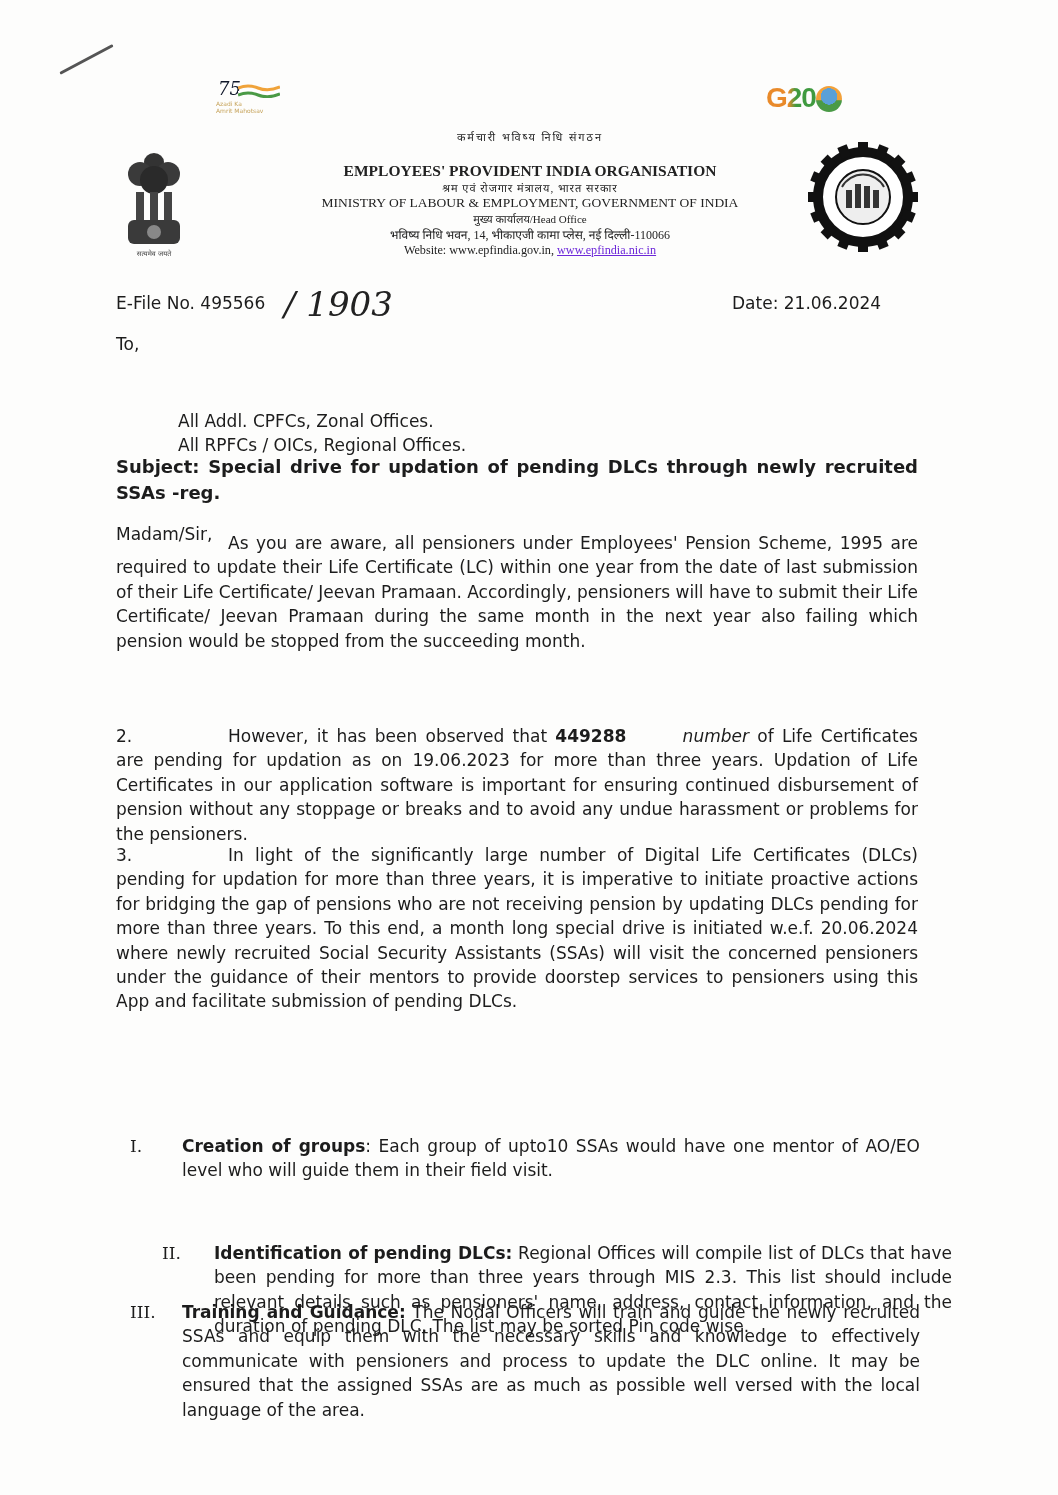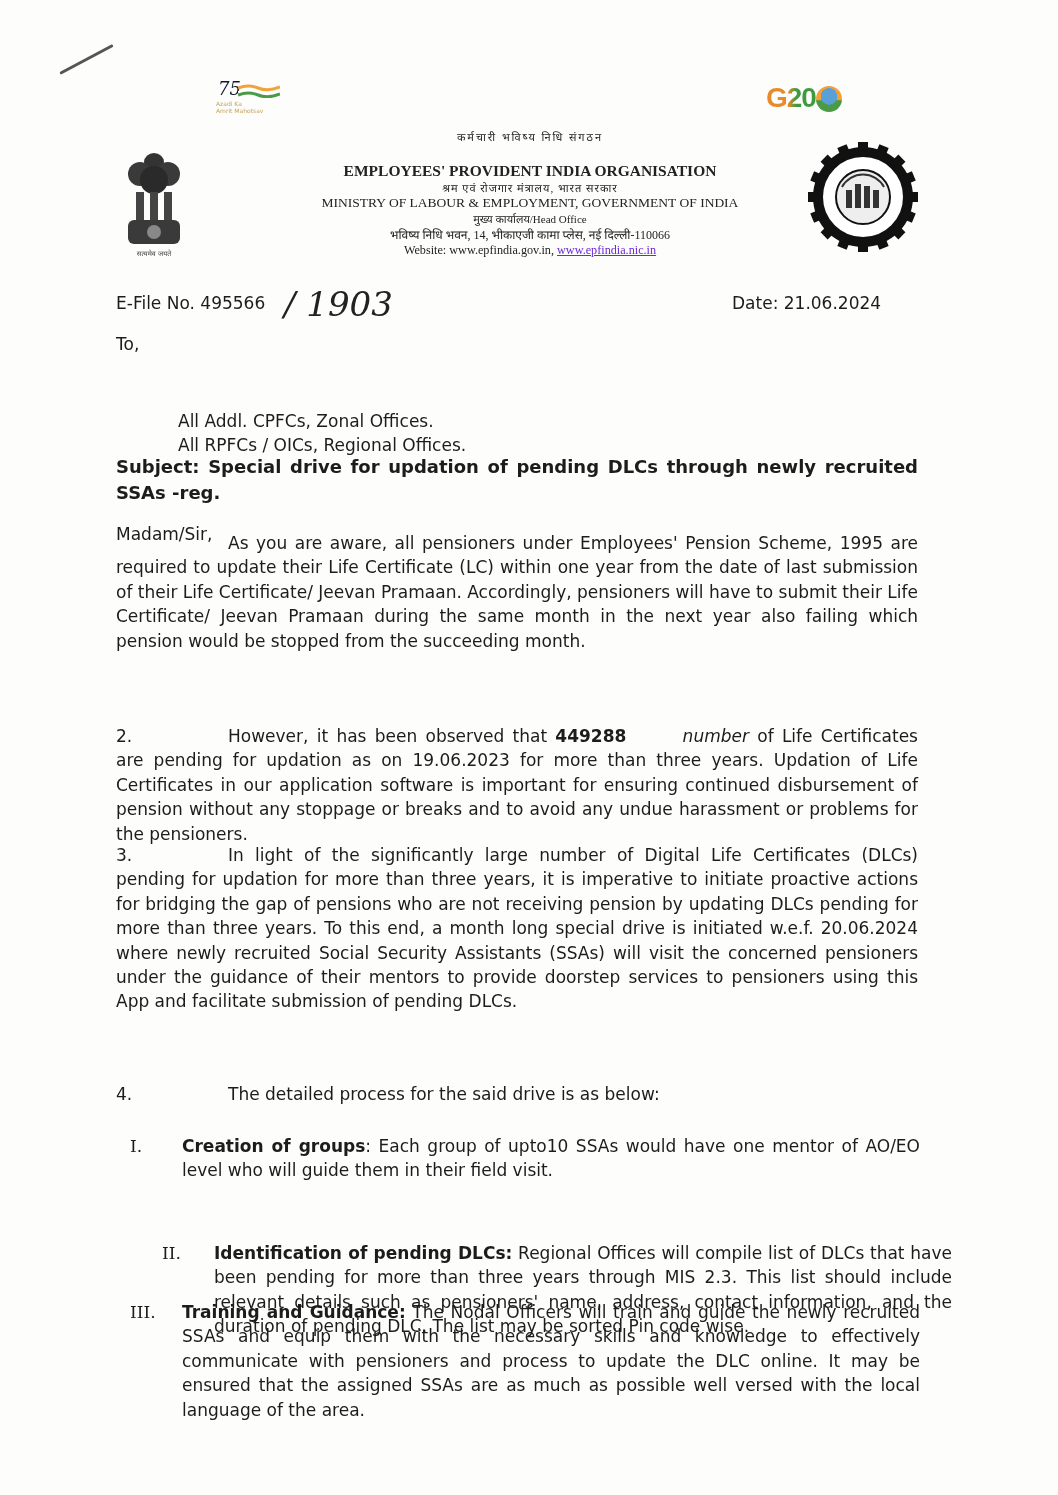--- a/index.html
+++ b/index.html
@@ -152,23 +152,20 @@
   <div class="para p1 body-text">As you are aware, all pensioners under Employees' Pension Scheme, 1995 are required to update their Life Certificate (LC) within one year from the date of last submission of their Life Certificate/ Jeevan Pramaan. Accordingly, pensioners will have to submit their Life Certificate/ Jeevan Pramaan during the same month in the next year also failing which pension would be stopped from the succeeding month.</div>
 
   <div class="para p2 body-text">
     <span class="pnum">2.</span><span>However, it has been observed that </span><span class="num-em">449288</span><span class="it"> number</span><span> of Life Certificates are pending for updation as on 19.06.2023 for more than three years. Updation of Life Certificates in our application software is important for ensuring continued disbursement of pension without any stoppage or breaks and to avoid any undue harassment or problems for the pensioners.</span>
   </div>
 
   <div class="para p3 body-text">
     <span class="pnum">3.</span><span>In light of the significantly large number of Digital Life Certificates (DLCs) pending for updation for more than three years, it is imperative to initiate proactive actions for bridging the gap of pensions who are not receiving pension by updating DLCs pending for more than three years. To this end, a month long special drive is initiated w.e.f. 20.06.2024 where newly recruited Social Security Assistants (SSAs) will visit the concerned pensioners under the guidance of their mentors to provide doorstep services to pensioners using this App and facilitate submission of pending DLCs.</span>
   </div>
 
-  <div class="para p4 body-text">
-    <span class="pnum">4.</span><span>The detailed process for the said drive is as below:</span>
-  </div>
 
   <div class="list li1 body-text">
     <div class="li">
       <span class="roman">I.</span>
       <b class="k">Creation of groups</b><span>: Each group of upto10 SSAs would have one mentor of AO/EO level who will guide them in their field visit.</span>
     </div>
   </div>
 
   <div class="list li2 body-text">
     <div class="li">

